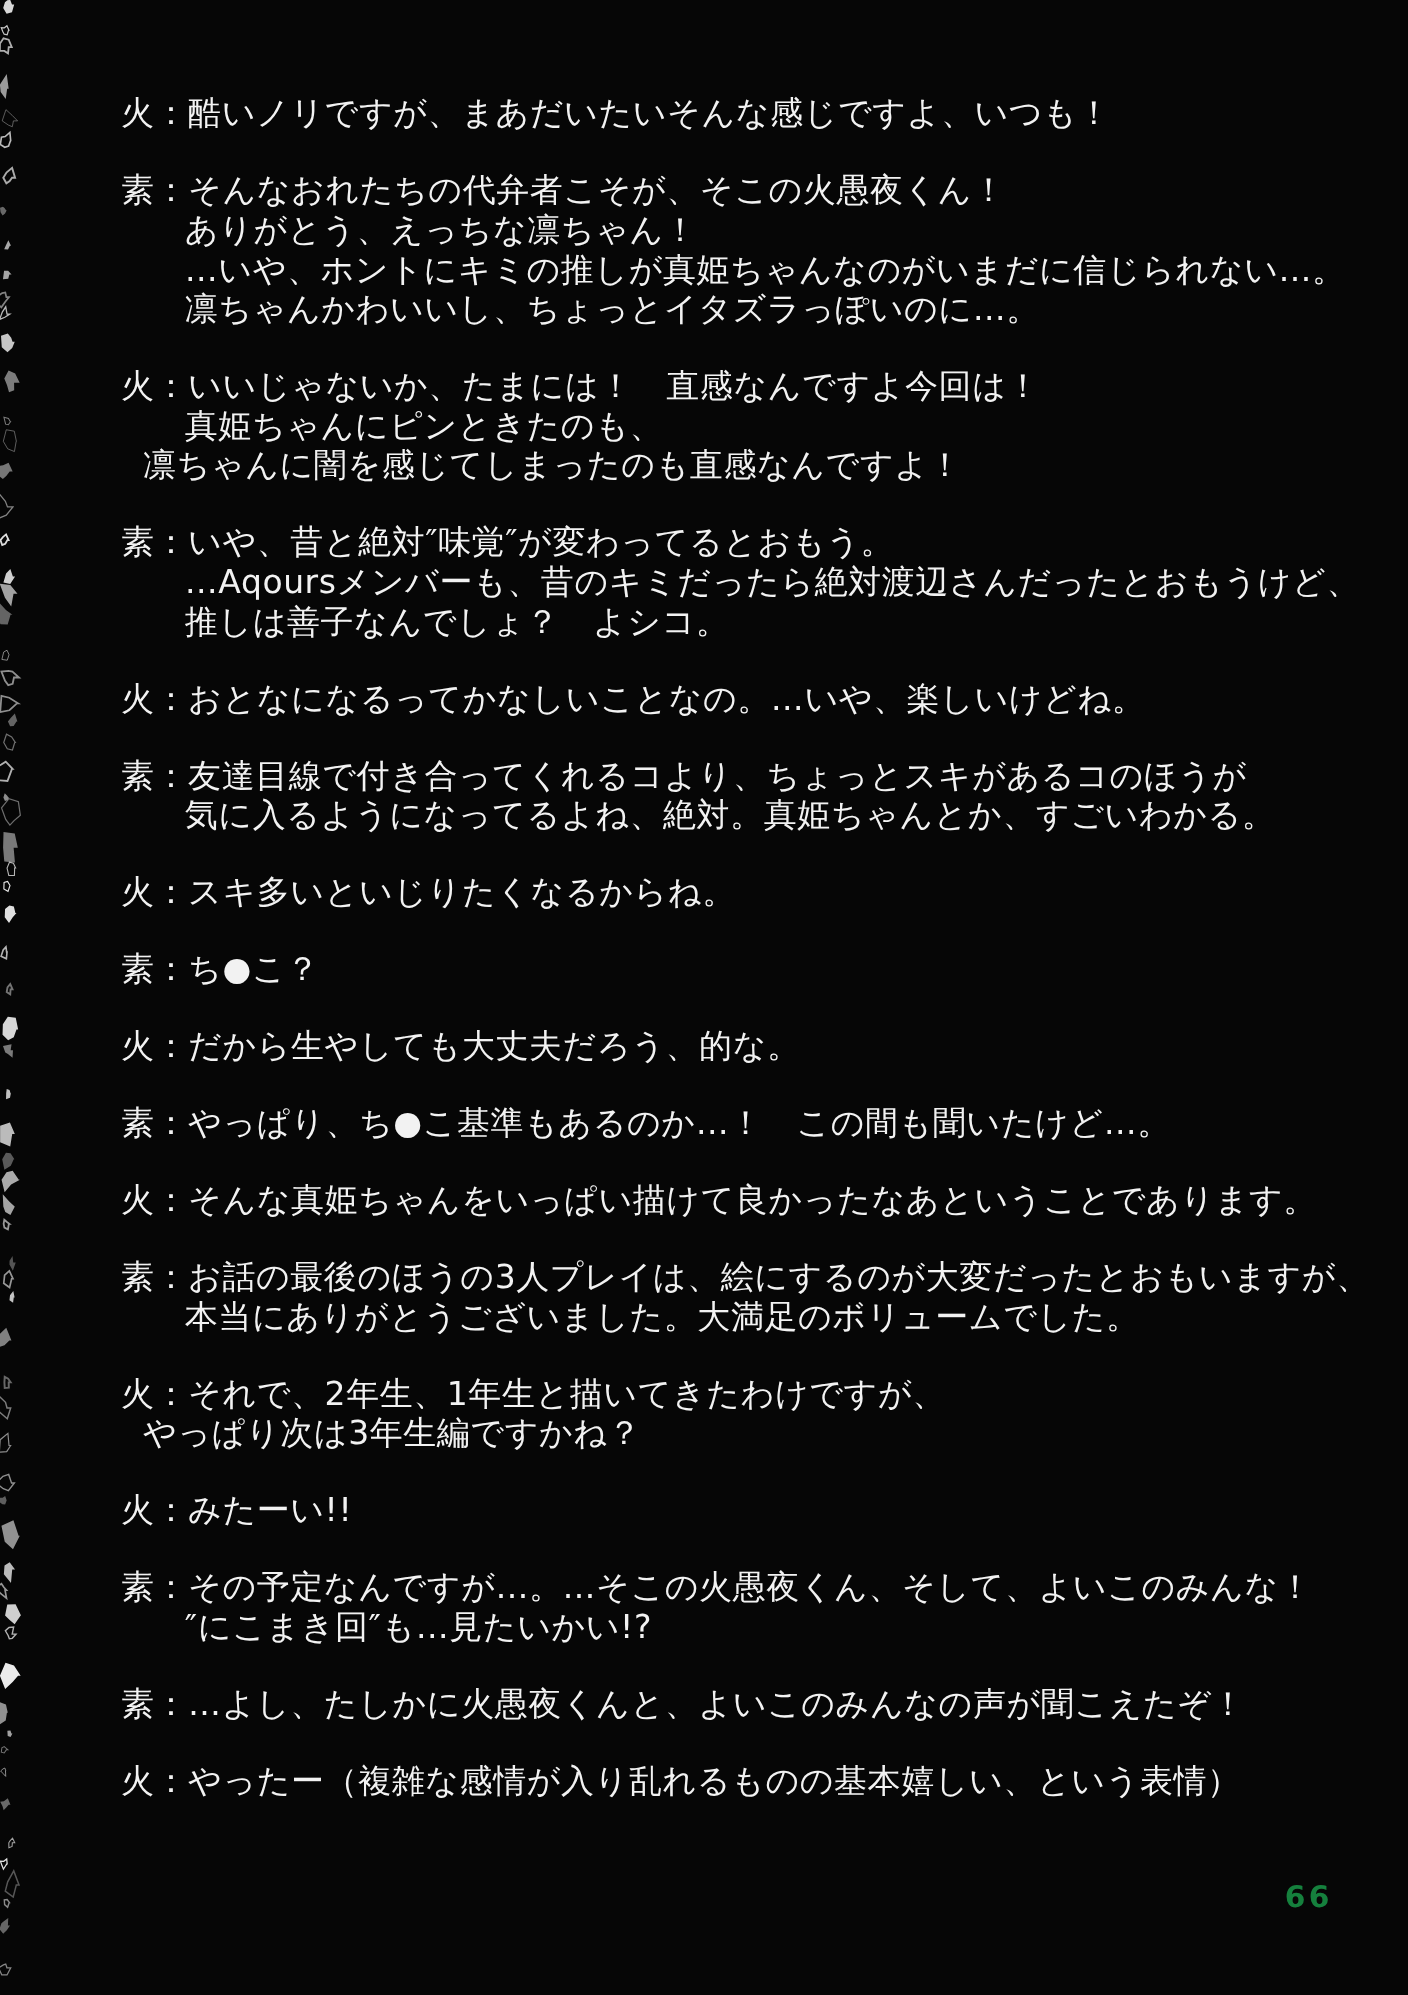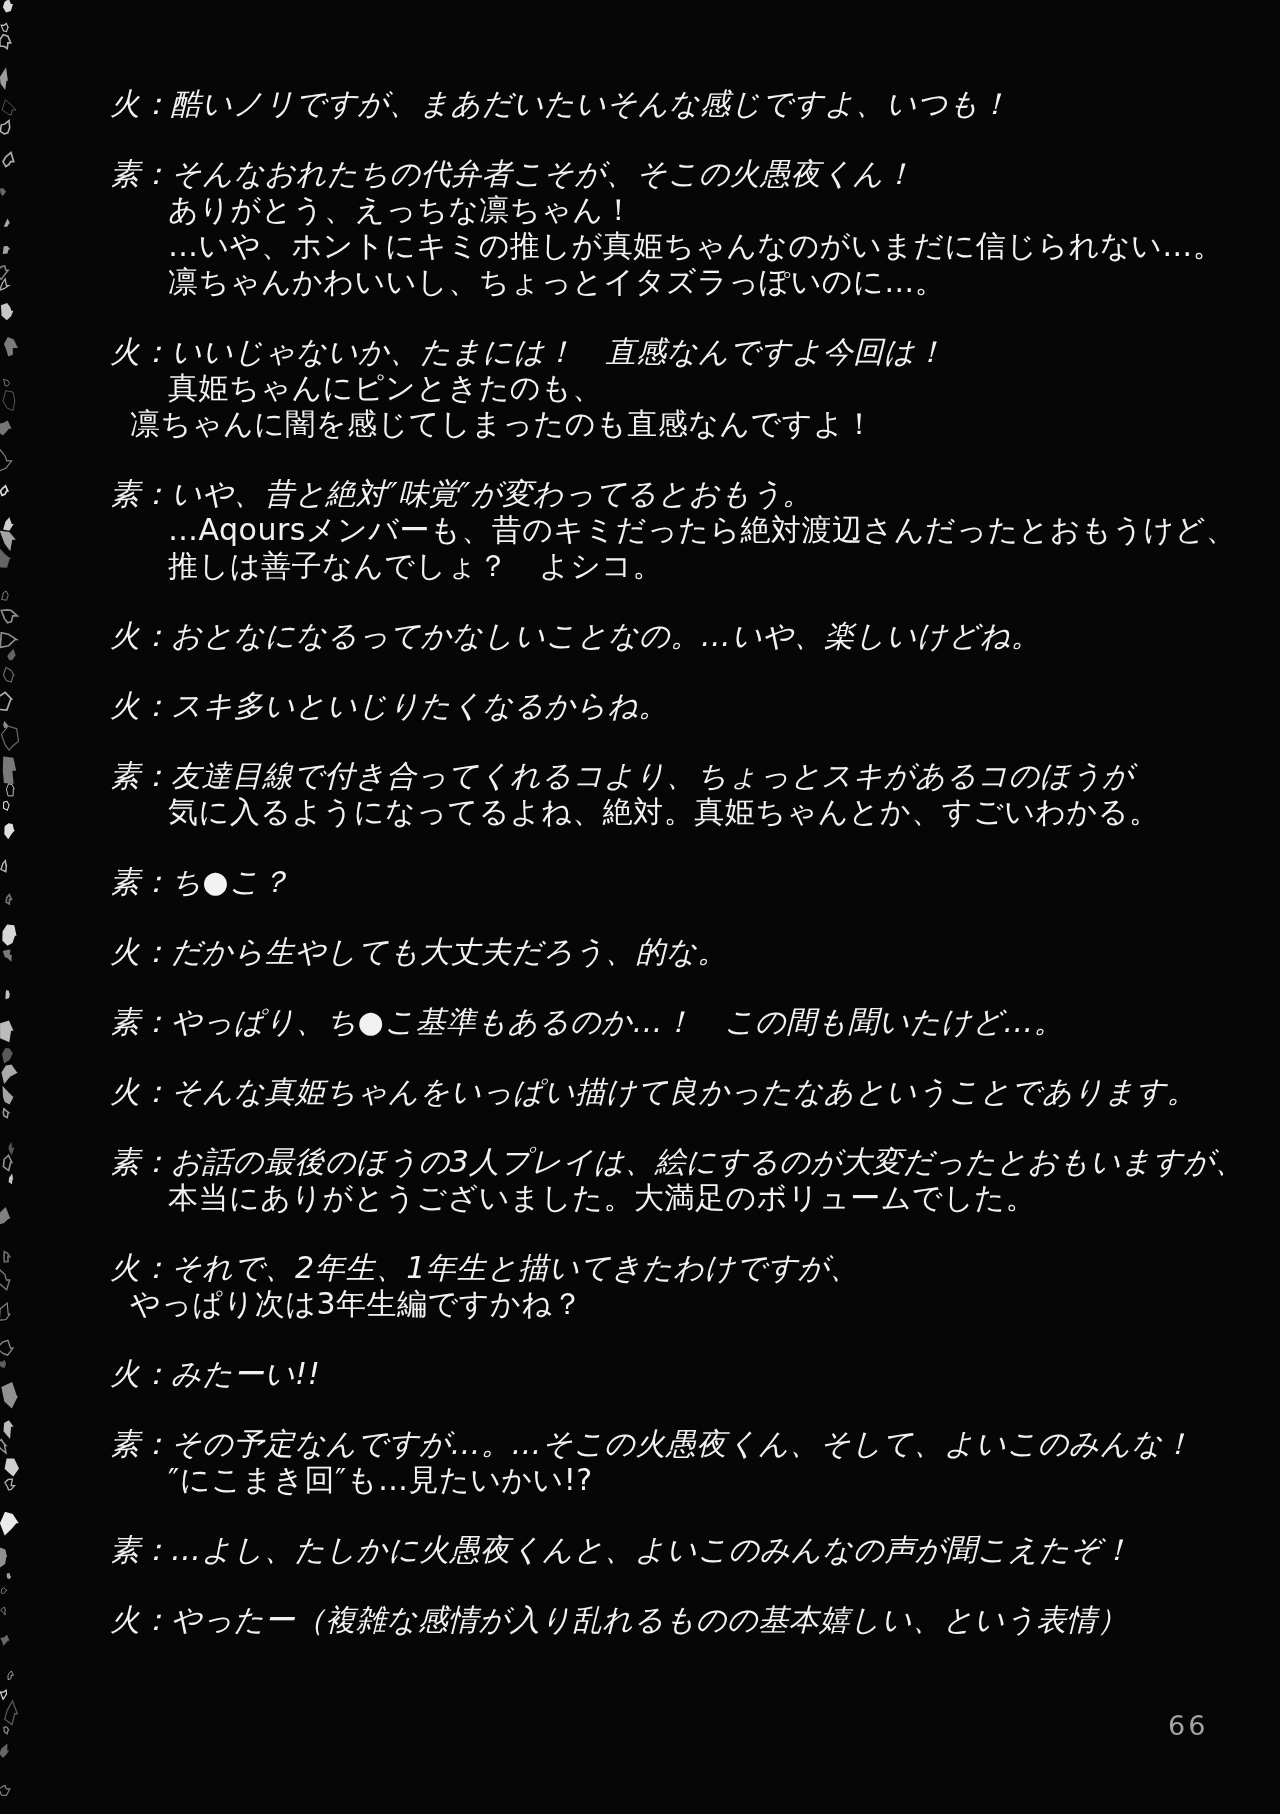--- a/index.html
+++ b/index.html
@@ -23,31 +23,31 @@
     width:1170px;
     color:#f2f2f2;
     font-size:30px;
     line-height:36px;
     letter-spacing:0.5px;
     font-weight:500;
     text-rendering:optimizeLegibility;
   }
   .para{margin:0 0 34px 0;}
   .line{white-space:nowrap;}
-  .line-first{padding-left:26px;font-style:italic;}
+  .line-first{padding-left:26px;}
   .line-cont{padding-left:84px;}
   .line-flush{padding-left:0;margin-left:46px;}
   .speaker{color:#f2f2f2;}
   .page-number{
     position:absolute;
     left:1168px;top:1710px;
     font-size:27px;
-    color:#a3a3a3;
+    color:#15803d;
     letter-spacing:3px;
-    font-weight:400;
+    font-weight:700;
   }
 </style>
 </head>
 <body>
 
 <div class="page">
   <svg class="torn-edge" width="24" height="1814" viewBox="0 0 24 1814">
       <path d="M12.9,4.0L10.9,11.1L6.0,12.4L2.9,7.2L4.5,2.0L6.7,0.2L9.3,-0.1L10.9,4.0Z" fill="rgb(254,254,254)" opacity="0.85"></path>
       <path d="M7.8,27.4L6.5,31.6L3.8,31.1L2.5,28.7L1.2,25.1L4.0,25.3L6.3,23.5L8.1,27.4Z" fill="none" stroke="rgb(232,232,232)" stroke-width="1.14" opacity="0.84"></path>
       <path d="M7.9,42.9L7.3,48.5L3.9,46.3L-0.1,46.2L0.0,39.6L3.2,34.8L7.9,36.1L10.7,42.9Z" fill="none" stroke="rgb(233,233,233)" stroke-width="1.64" opacity="0.74"></path>
@@ -137,25 +137,25 @@
       </div>
       <div class="para">
         <div class="line line-first"><span class="speaker">素：</span><span>いや、昔と絶対″味覚″が変わってるとおもう。</span></div>
         <div class="line line-cont">…Aqoursメンバーも、昔のキミだったら絶対渡辺さんだったとおもうけど、</div>
         <div class="line line-cont">推しは善子なんでしょ？　よシコ。</div>
       </div>
       <div class="para">
         <div class="line line-first"><span class="speaker">火：</span><span>おとなになるってかなしいことなの。…いや、楽しいけどね。</span></div>
       </div>
       <div class="para">
-        <div class="line line-first"><span class="speaker">火：</span><span>スキ多いといじりたくなるからね。</span></div>
+        <div class="line line-first"><span class="speaker">素：</span><span>友達目線で付き合ってくれるコより、ちょっとスキがあるコのほうが</span></div>
+        <div class="line line-cont">気に入るようになってるよね、絶対。真姫ちゃんとか、すごいわかる。</div>
       </div>
       <div class="para">
-        <div class="line line-first"><span class="speaker">素：</span><span>友達目線で付き合ってくれるコより、ちょっとスキがあるコのほうが</span></div>
-        <div class="line line-cont">気に入るようになってるよね、絶対。真姫ちゃんとか、すごいわかる。</div>
+        <div class="line line-first"><span class="speaker">火：</span><span>スキ多いといじりたくなるからね。</span></div>
       </div>
       <div class="para">
         <div class="line line-first"><span class="speaker">素：</span><span>ち●こ？</span></div>
       </div>
       <div class="para">
         <div class="line line-first"><span class="speaker">火：</span><span>だから生やしても大丈夫だろう、的な。</span></div>
       </div>
       <div class="para">
         <div class="line line-first"><span class="speaker">素：</span><span>やっぱり、ち●こ基準もあるのか…！　この間も聞いたけど…。</span></div>
       </div>

